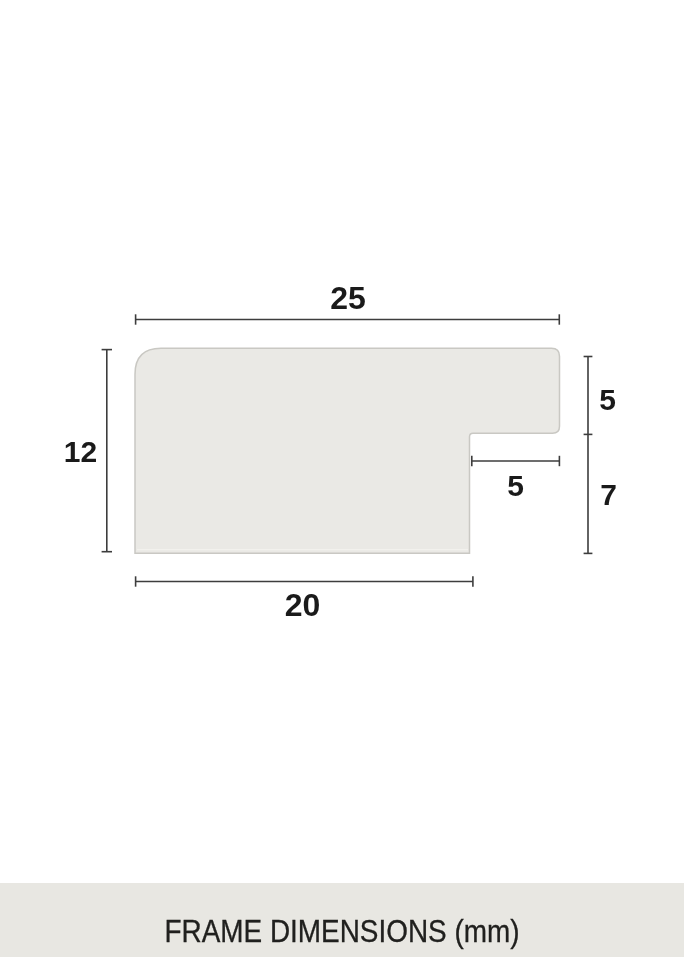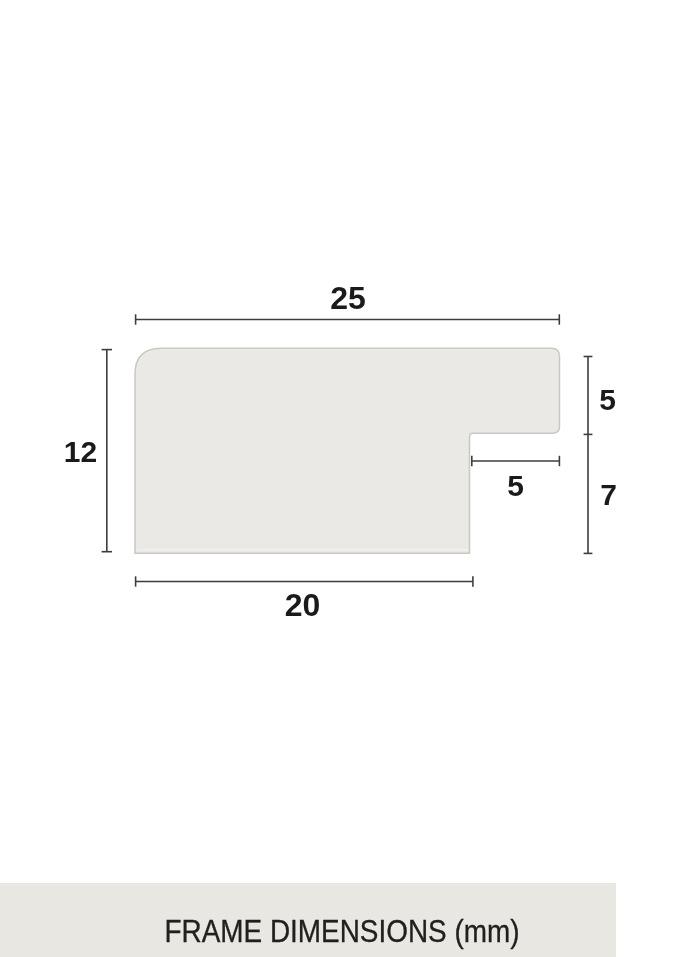--- a/index.html
+++ b/index.html
@@ -1,18 +1,18 @@
 <!DOCTYPE html>
 <html><head>
 <meta charset="utf-8">
 <style>
   html,body{margin:0;padding:0;background:#ffffff;}
   body{width:684px;height:957px;position:relative;overflow:hidden;font-family:"Liberation Sans",sans-serif;-webkit-font-smoothing:antialiased;}
   svg{position:absolute;left:0;top:0;}
-  .caption{position:absolute;left:0;top:883px;width:616px;height:74px;background:#e8e7e2;}
+  .caption{position:absolute;left:0;top:883px;width:684px;height:74px;background:#e8e7e2;}
   .caption span{position:absolute;left:0;top:31px;width:684px;text-align:center;font-size:31px;letter-spacing:0px;color:#20201e;transform:scaleX(0.90);-webkit-text-stroke:0.3px #20201e;}
 </style>
 </head>
 <body>
 <svg width="684" height="883" viewBox="0 0 684 883">
 
   <g>
     <path d="M 135 374.3
              Q 135 348.3 161 348.3
              L 551.5 348.3

